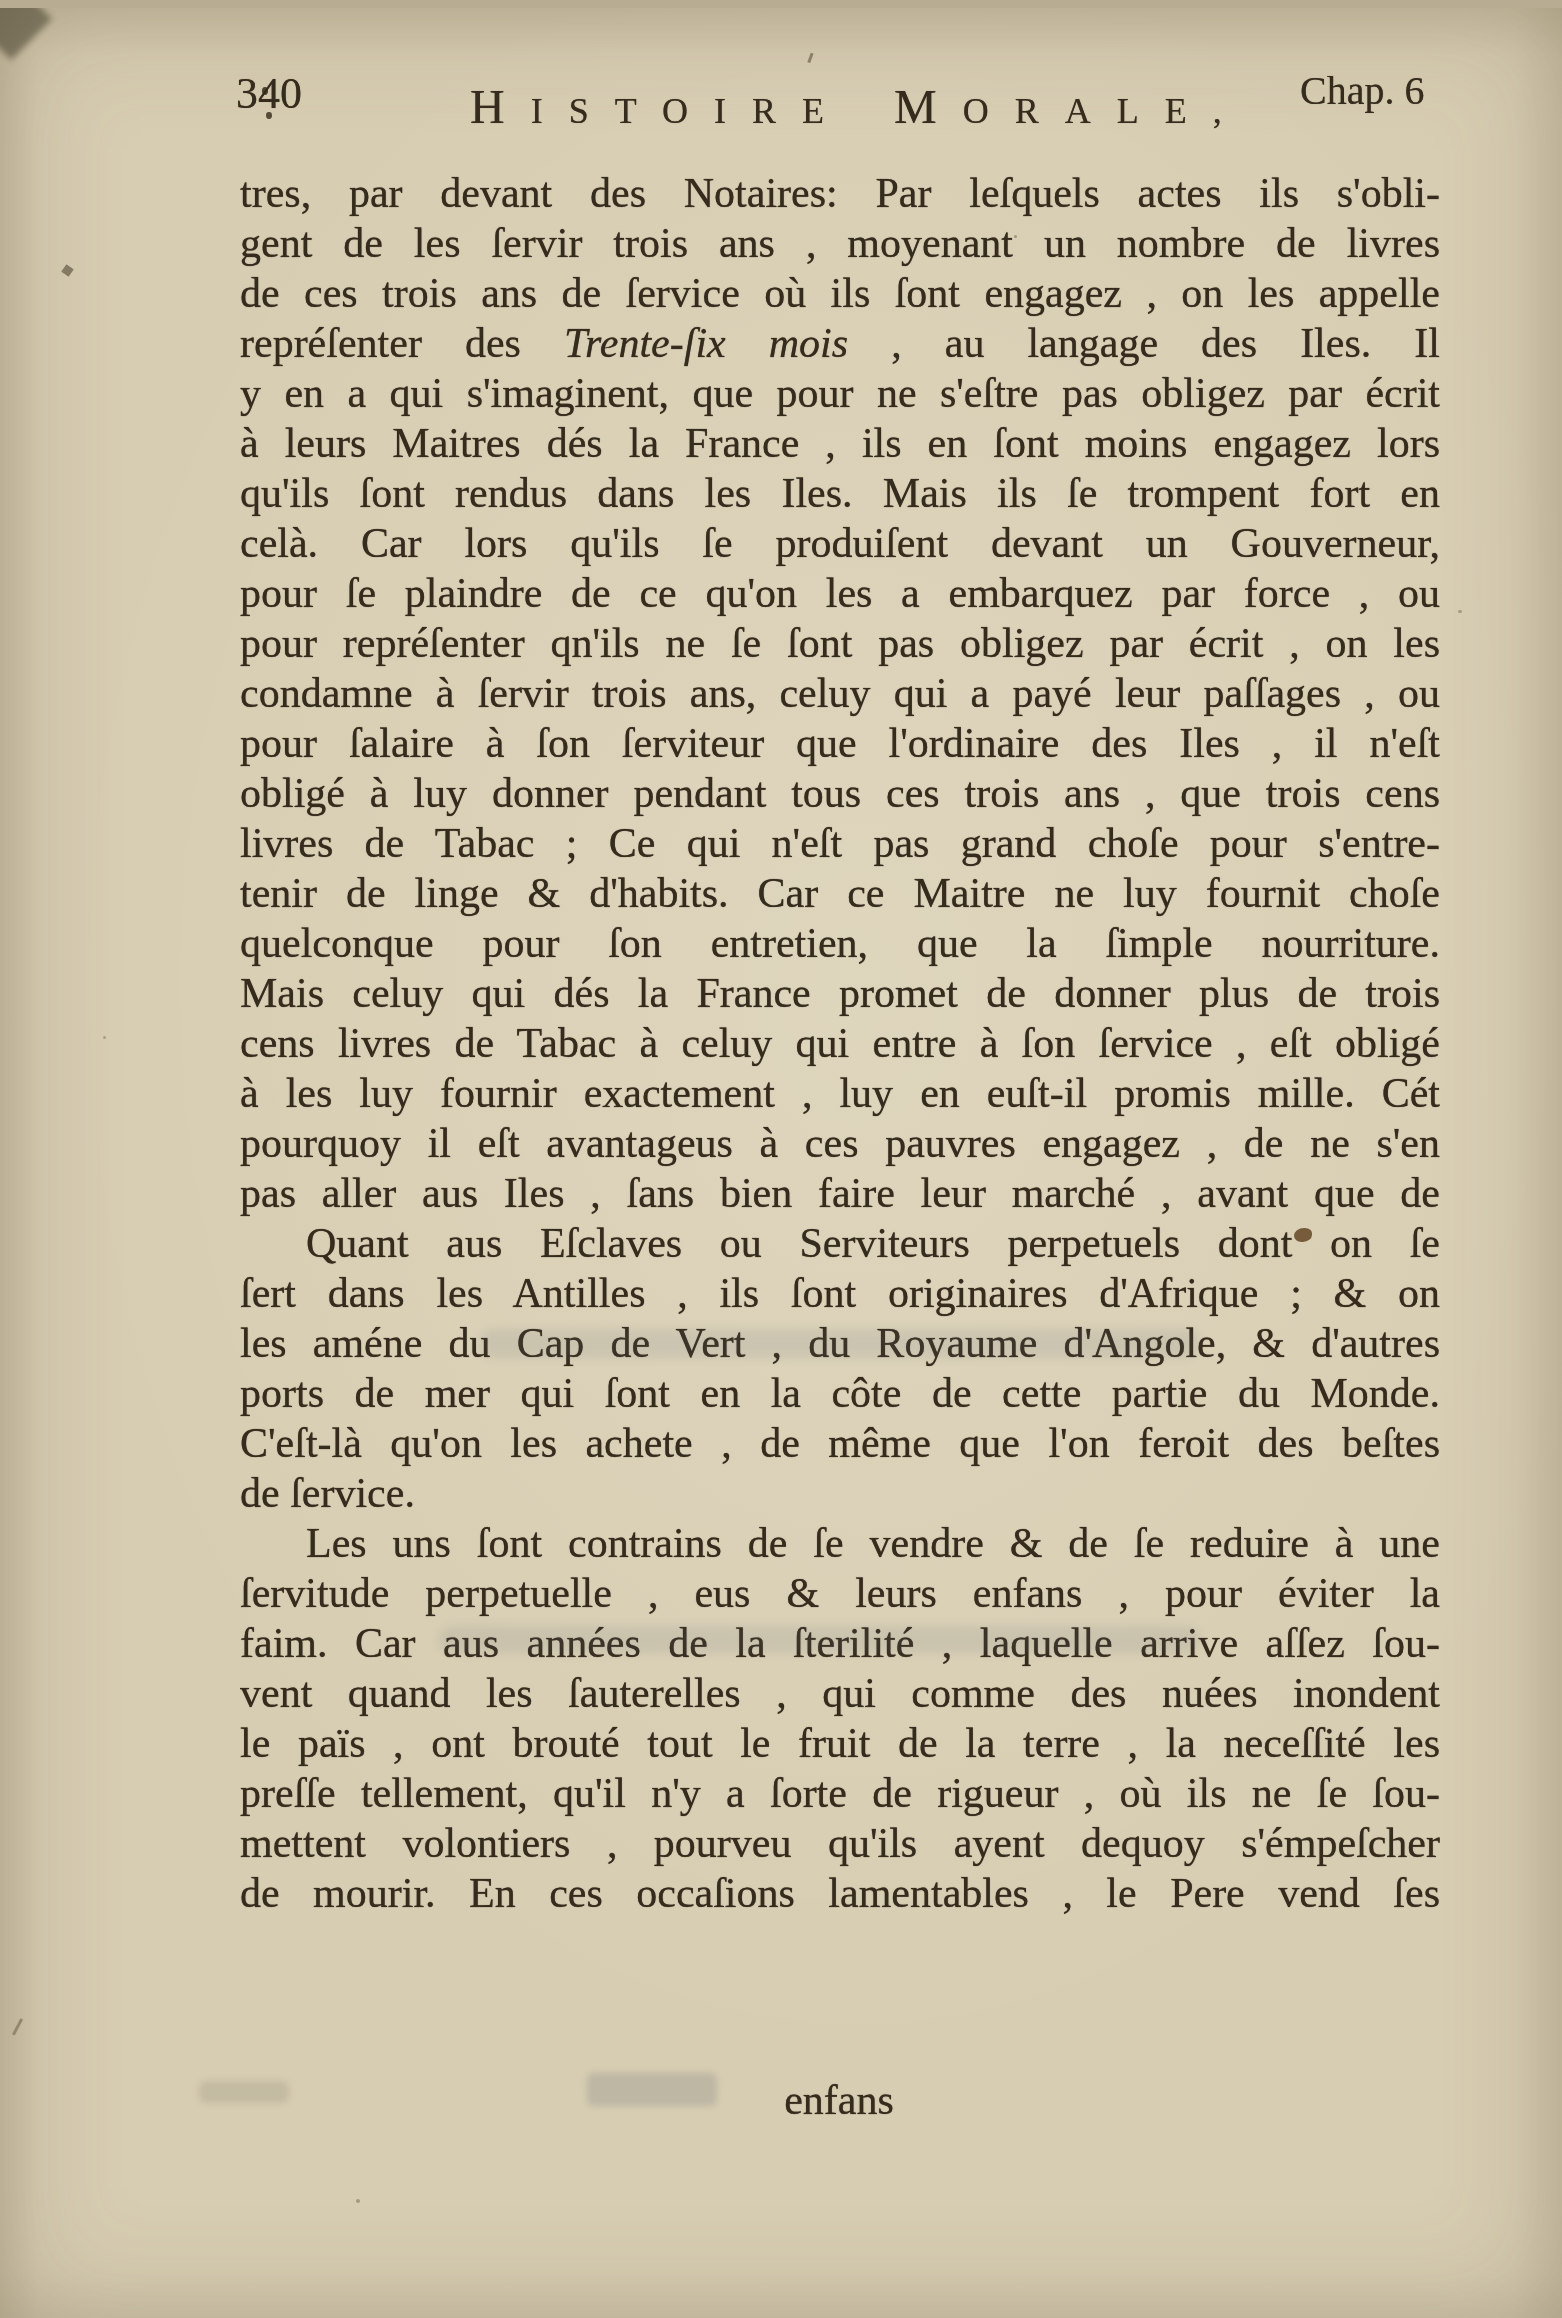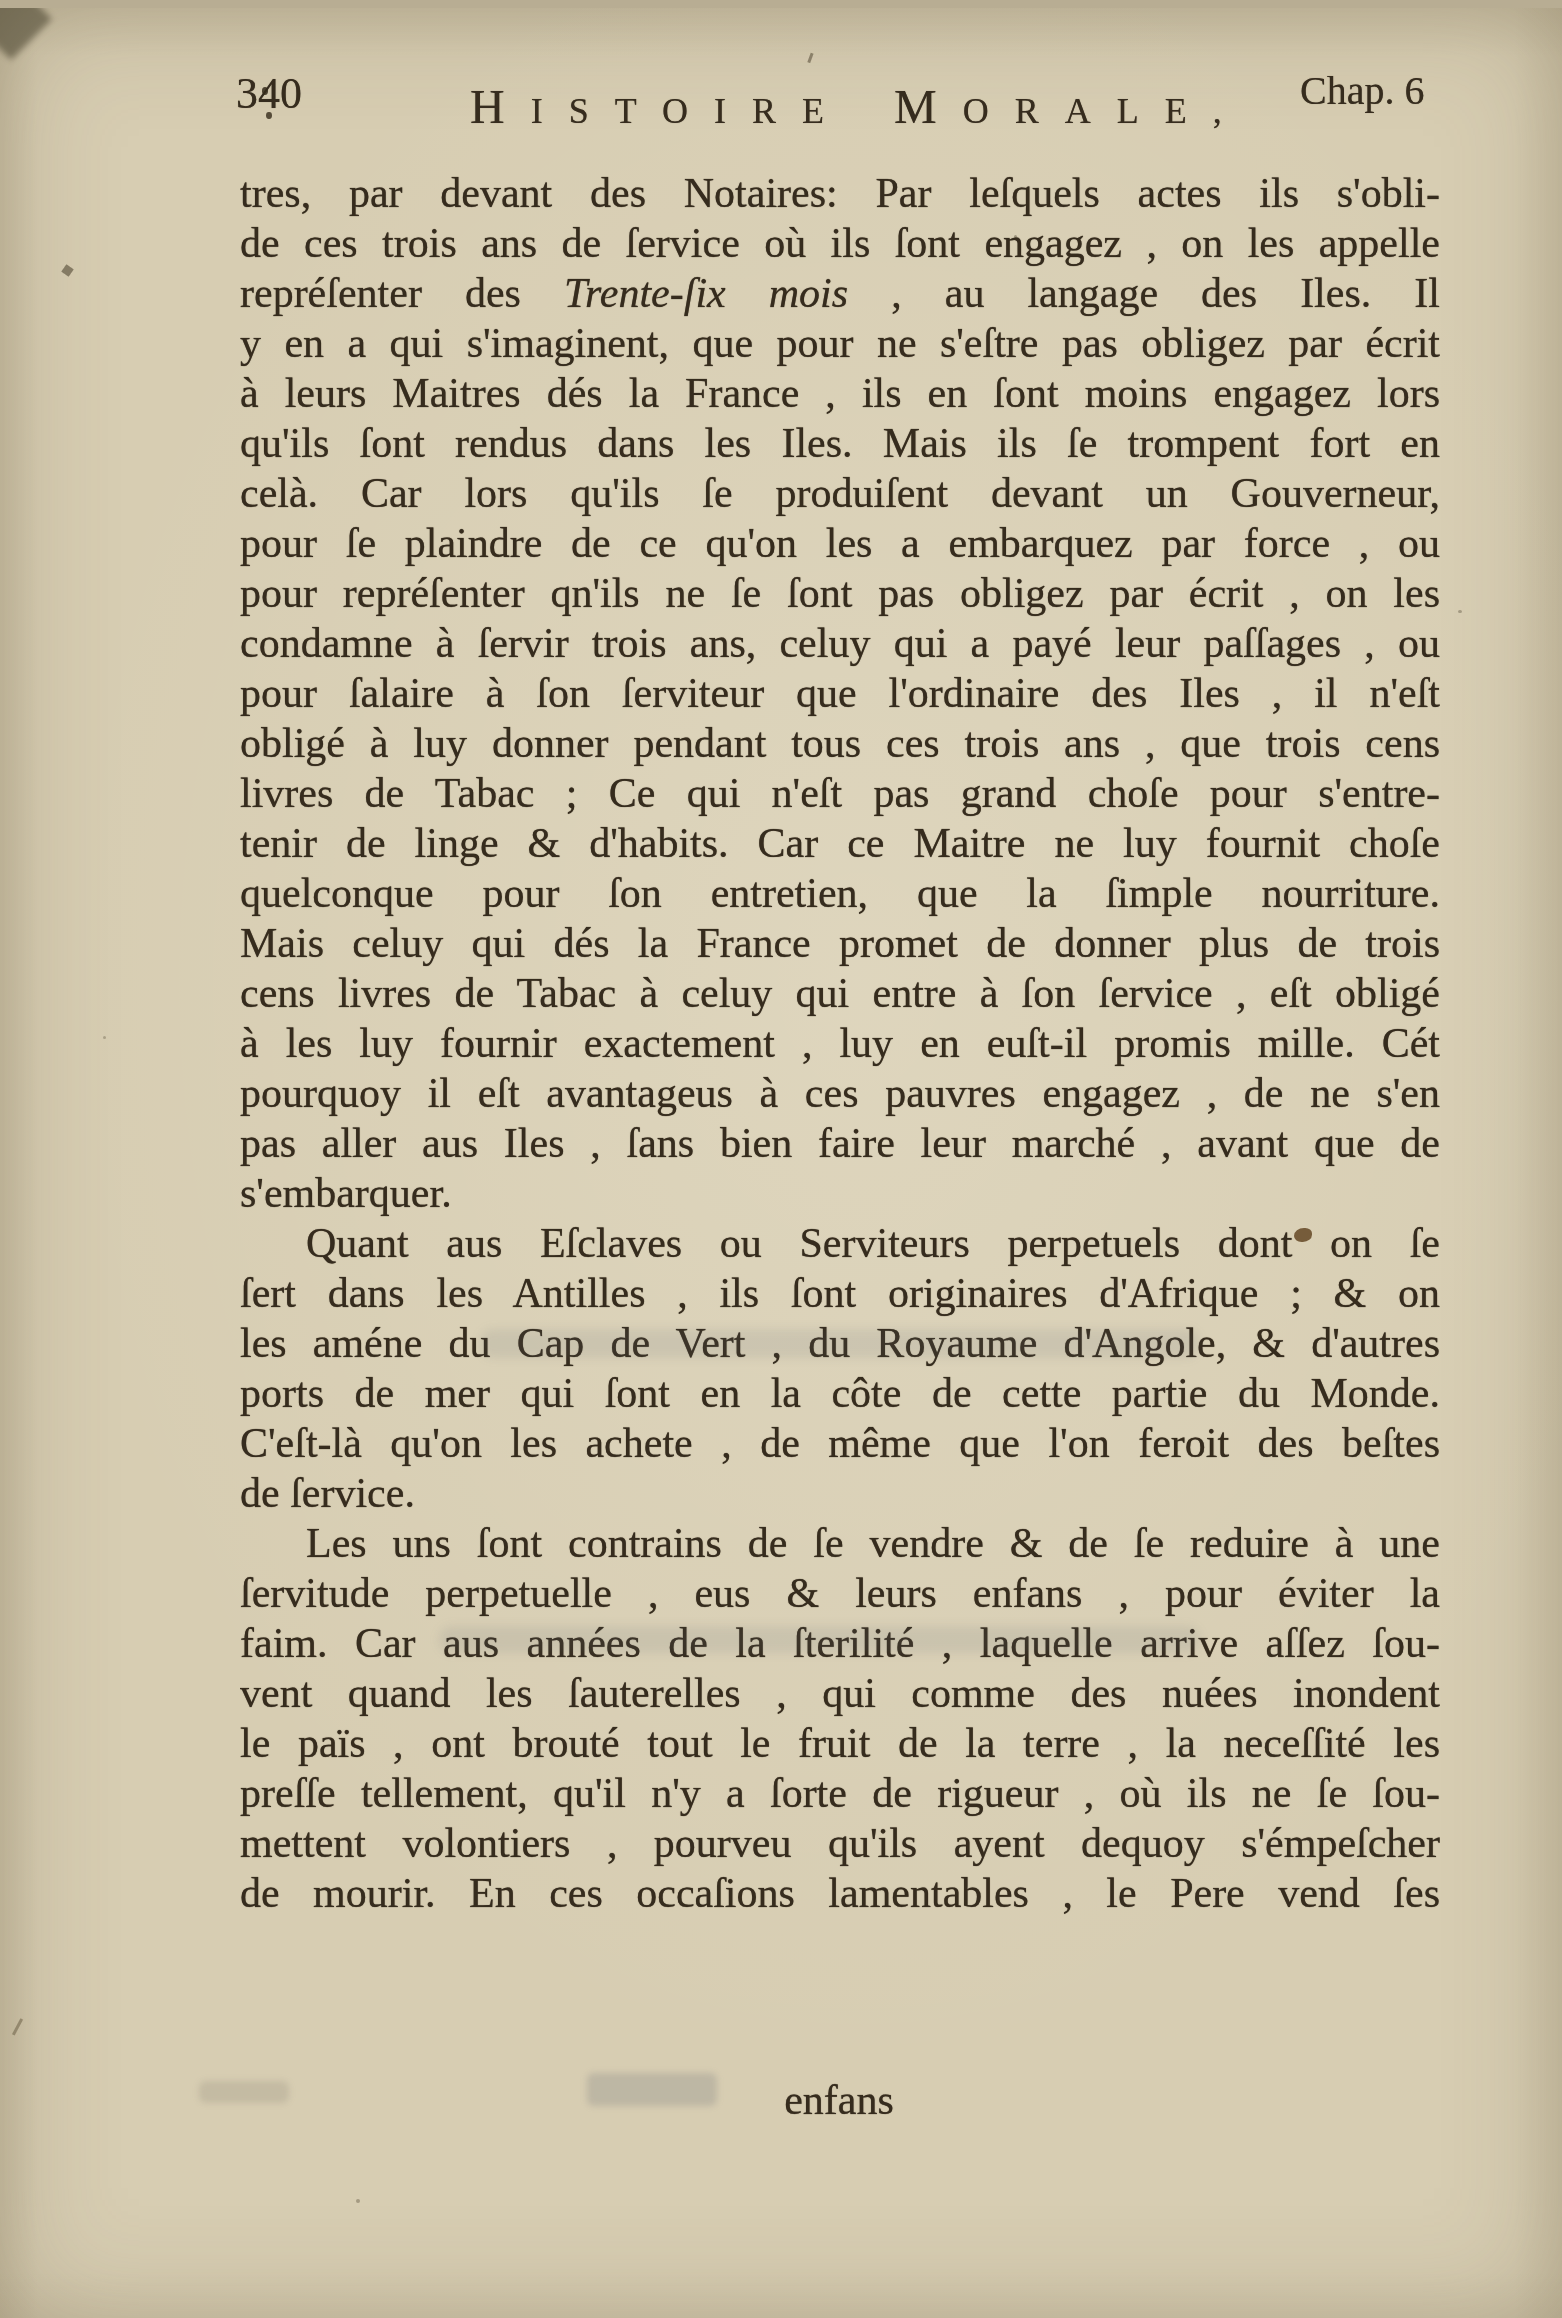--- a/index.html
+++ b/index.html
@@ -70,40 +70,40 @@
 <body>
 
 <div class="page">
 
   <div class="pagenum">340</div>
   <div class="title"><span class="lg">H</span><span>ISTOIRE</span><span class="lg gap">M</span><span>ORALE,</span></div>
   <div class="chap">Chap. 6</div>
 
   <div class="body">
       <div class="line"><span>tres, par devant des Notaires: Par leſquels actes ils s'obli-</span></div>
+      <div class="line"><span>gent de les ſervir trois ans , moyenant un nombre de livres</span></div>
       <div class="line"><span>de ces trois ans de ſervice où ils ſont engagez , on les appelle</span></div>
       <div class="line"><span>repréſenter des </span><span class="it">Trente-ſix mois</span><span> , au langage des Iles. Il</span></div>
       <div class="line"><span>y en a qui s'imaginent, que pour ne s'eſtre pas obligez par écrit</span></div>
       <div class="line"><span>à leurs Maitres dés la France , ils en ſont moins engagez lors</span></div>
       <div class="line"><span>qu'ils ſont rendus dans les Iles. Mais ils ſe trompent fort en</span></div>
       <div class="line"><span>celà. Car lors qu'ils ſe produiſent devant un Gouverneur,</span></div>
       <div class="line"><span>pour ſe plaindre de ce qu'on les a embarquez par force , ou</span></div>
       <div class="line"><span>pour repréſenter qn'ils ne ſe ſont pas obligez par écrit , on les</span></div>
       <div class="line"><span>condamne à ſervir trois ans, celuy qui a payé leur paſſages , ou</span></div>
       <div class="line"><span>pour ſalaire à ſon ſerviteur que l'ordinaire des Iles , il n'eſt</span></div>
       <div class="line"><span>obligé à luy donner pendant tous ces trois ans , que trois cens</span></div>
       <div class="line"><span>livres de Tabac ; Ce qui n'eſt pas grand choſe pour s'entre-</span></div>
       <div class="line"><span>tenir de linge &amp; d'habits. Car ce Maitre ne luy fournit choſe</span></div>
       <div class="line"><span>quelconque pour ſon entretien, que la ſimple nourriture.</span></div>
       <div class="line"><span>Mais celuy qui dés la France promet de donner plus de trois</span></div>
       <div class="line"><span>cens livres de Tabac à celuy qui entre à ſon ſervice , eſt obligé</span></div>
       <div class="line"><span>à les luy fournir exactement , luy en euſt-il promis mille. Cét</span></div>
       <div class="line"><span>pourquoy il eſt avantageus à ces pauvres engagez , de ne s'en</span></div>
       <div class="line"><span>pas aller aus Iles , ſans bien faire leur marché , avant que de</span></div>
-      <div class="line nj"><span>s'embarquer.</span></div>
       <div class="line ind"><span>Quant aus Eſclaves ou Serviteurs perpetuels dont on ſe</span></div>
       <div class="line"><span>ſert dans les Antilles , ils ſont originaires d'Afrique ; &amp; on</span></div>
       <div class="line"><span>les améne du Cap de Vert , du Royaume d'Angole, &amp; d'autres</span></div>
       <div class="line"><span>ports de mer qui ſont en la côte de cette partie du Monde.</span></div>
       <div class="line"><span>C'eſt-là qu'on les achete , de même que l'on feroit des beſtes</span></div>
       <div class="line nj"><span>de ſervice.</span></div>
       <div class="line ind"><span>Les uns ſont contrains de ſe vendre &amp; de ſe reduire à une</span></div>
       <div class="line"><span>ſervitude perpetuelle , eus &amp; leurs enfans , pour éviter la</span></div>
       <div class="line"><span>faim. Car aus années de la ſterilité , laquelle arrive aſſez ſou-</span></div>
       <div class="line"><span>vent quand les ſauterelles , qui comme des nuées inondent</span></div>

